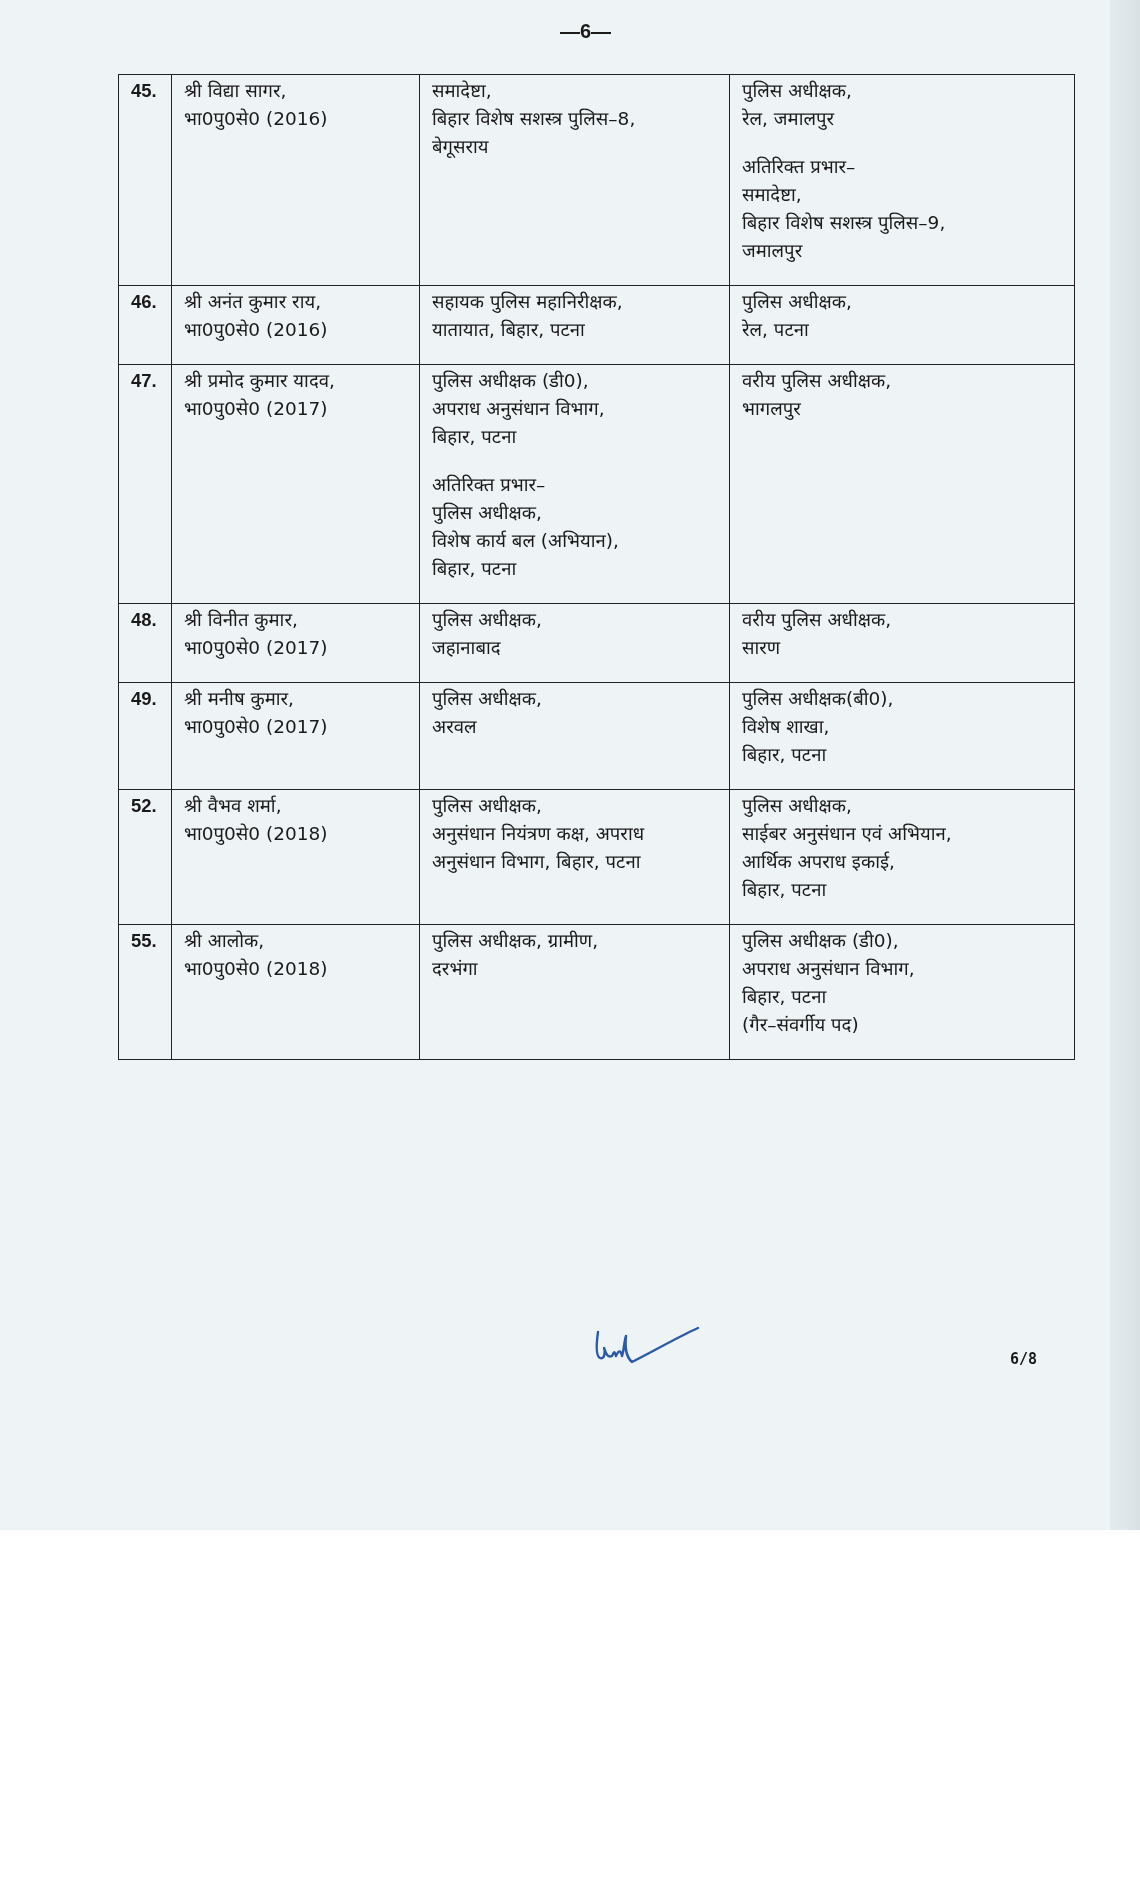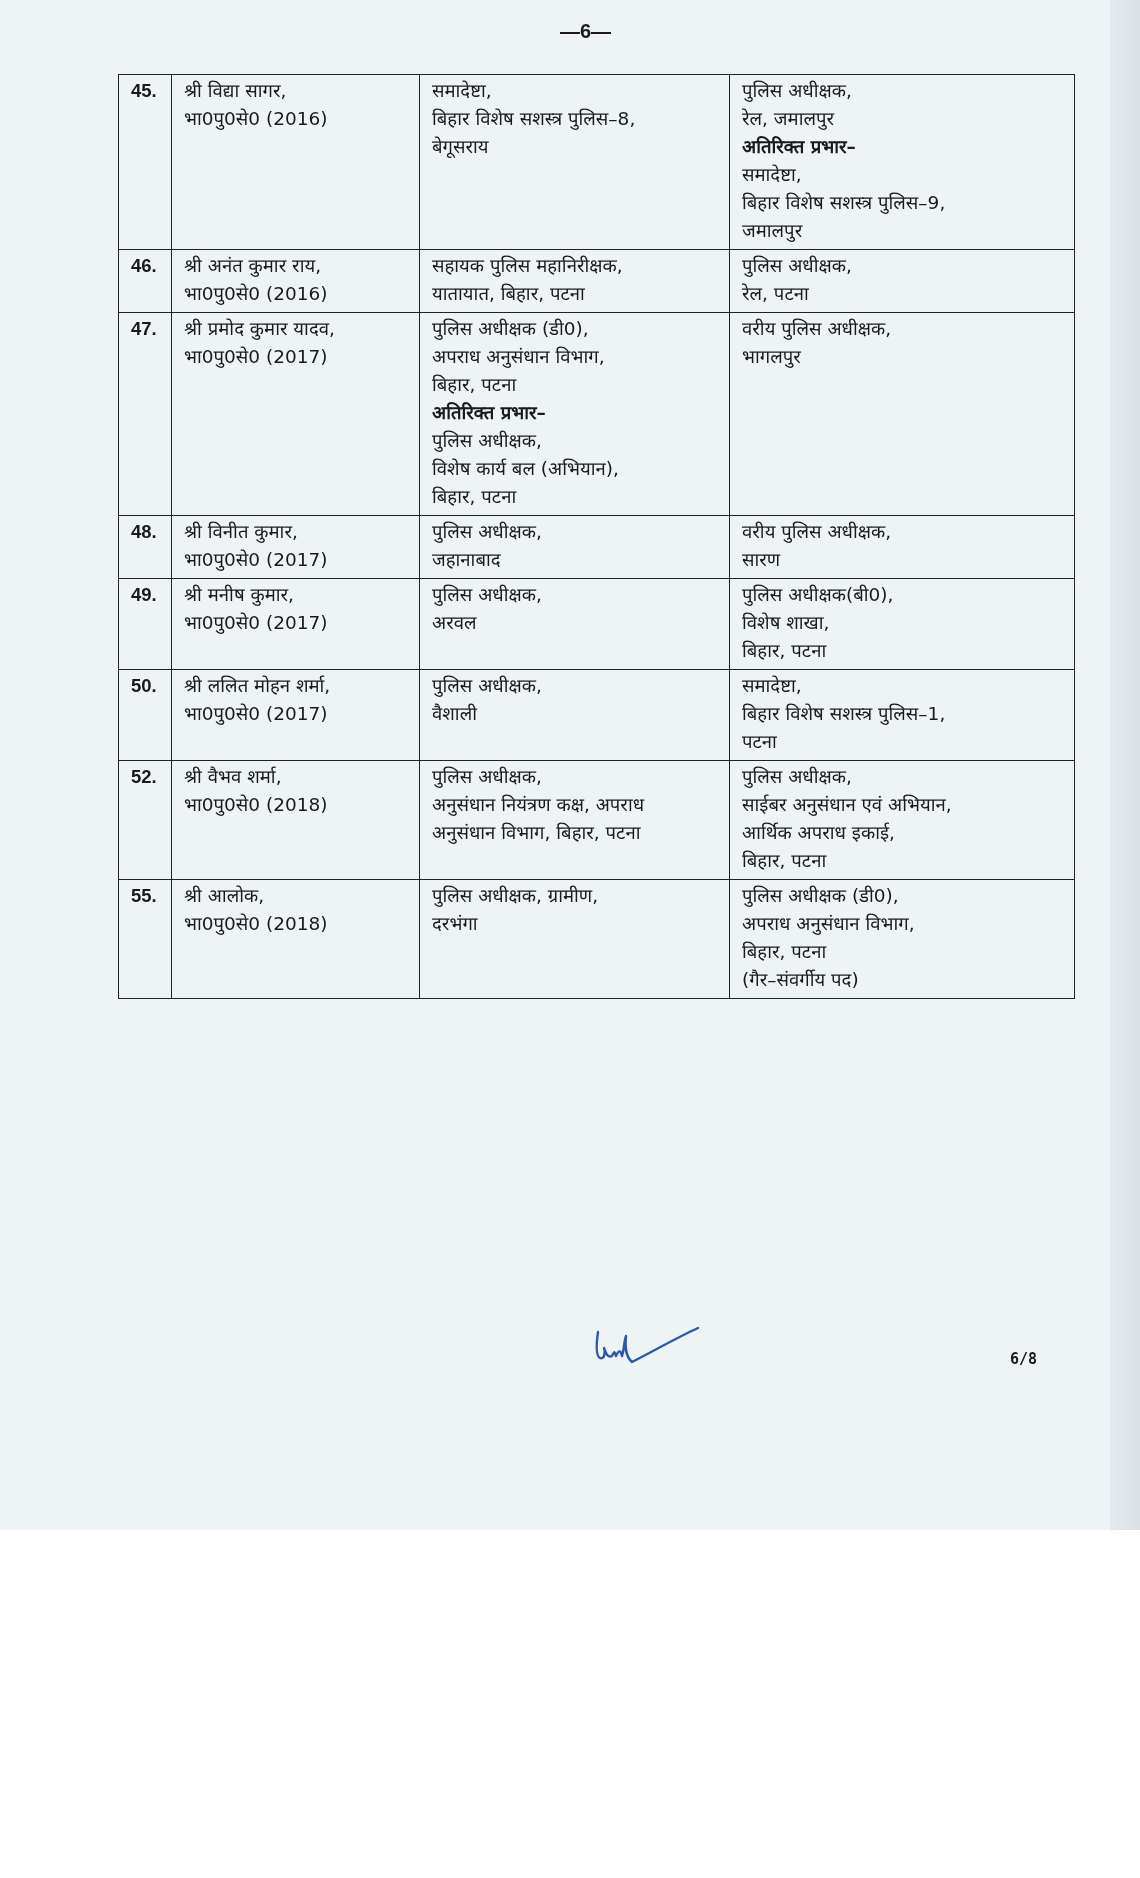--- a/index.html
+++ b/index.html
@@ -19,30 +19,30 @@
     .page-number-top {
       position: absolute; left: 560px; top: 20px;
       font-family: "Liberation Sans", sans-serif; font-weight: bold; font-size: 20px;
     }
     table.transfer {
       position: absolute; left: 118px; top: 74px; width: 956px;
       border-collapse: collapse; table-layout: fixed;
     }
     table.transfer td {
       border: 1.6px solid #222; vertical-align: top;
-      padding: 2px 10px 4px 12px;
+      padding: 2px 10px 20px 12px;
       font-size: 18.5px; line-height: 28px;
     }
     col.c-sn { width: 53px; }
     col.c-name { width: 248px; }
     col.c-from { width: 310px; }
     col.c-to { width: 345px; }
     td.sn { font-family: "Liberation Sans", sans-serif; font-weight: bold; font-size: 19px; padding-left: 6px; }
     .line { display: block; white-space: nowrap; }
-    .line.bold { font-weight: bold; }
+    .line.bold { font-weight: normal; margin-top: 20px; }
     .signature {
       position: absolute; left: 592px; top: 1322px; width: 110px; height: 52px;
     }
     .page-fraction {
       position: absolute; left: 1010px; top: 1350px;
       font-family: "DejaVu Sans Mono", monospace; font-weight: bold; font-size: 15px;
     }
   </style>
 </head>
 <body>
@@ -140,36 +140,20 @@
             <span class="line">पुलिस अधीक्षक,</span>
             <span class="line">अरवल</span>
           </td>
           <td>
             <span class="line">पुलिस अधीक्षक(बी0),</span>
             <span class="line">विशेष शाखा,</span>
             <span class="line">बिहार, पटना</span>
           </td>
         </tr>
         <tr>
-          <td class="sn">50.</td>
-          <td>
-            <span class="line">श्री ललित मोहन शर्मा,</span>
-            <span class="line">भा0पु0से0  (2017)</span>
-          </td>
-          <td>
-            <span class="line">पुलिस अधीक्षक,</span>
-            <span class="line">वैशाली</span>
-          </td>
-          <td>
-            <span class="line">समादेष्टा,</span>
-            <span class="line">बिहार विशेष सशस्त्र पुलिस–1,</span>
-            <span class="line">पटना</span>
-          </td>
-        </tr>
-        <tr>
           <td class="sn">52.</td>
           <td>
             <span class="line">श्री वैभव शर्मा,</span>
             <span class="line">भा0पु0से0  (2018)</span>
           </td>
           <td>
             <span class="line">पुलिस अधीक्षक,</span>
             <span class="line">अनुसंधान नियंत्रण कक्ष, अपराध</span>
             <span class="line">अनुसंधान विभाग, बिहार, पटना</span>
           </td>

